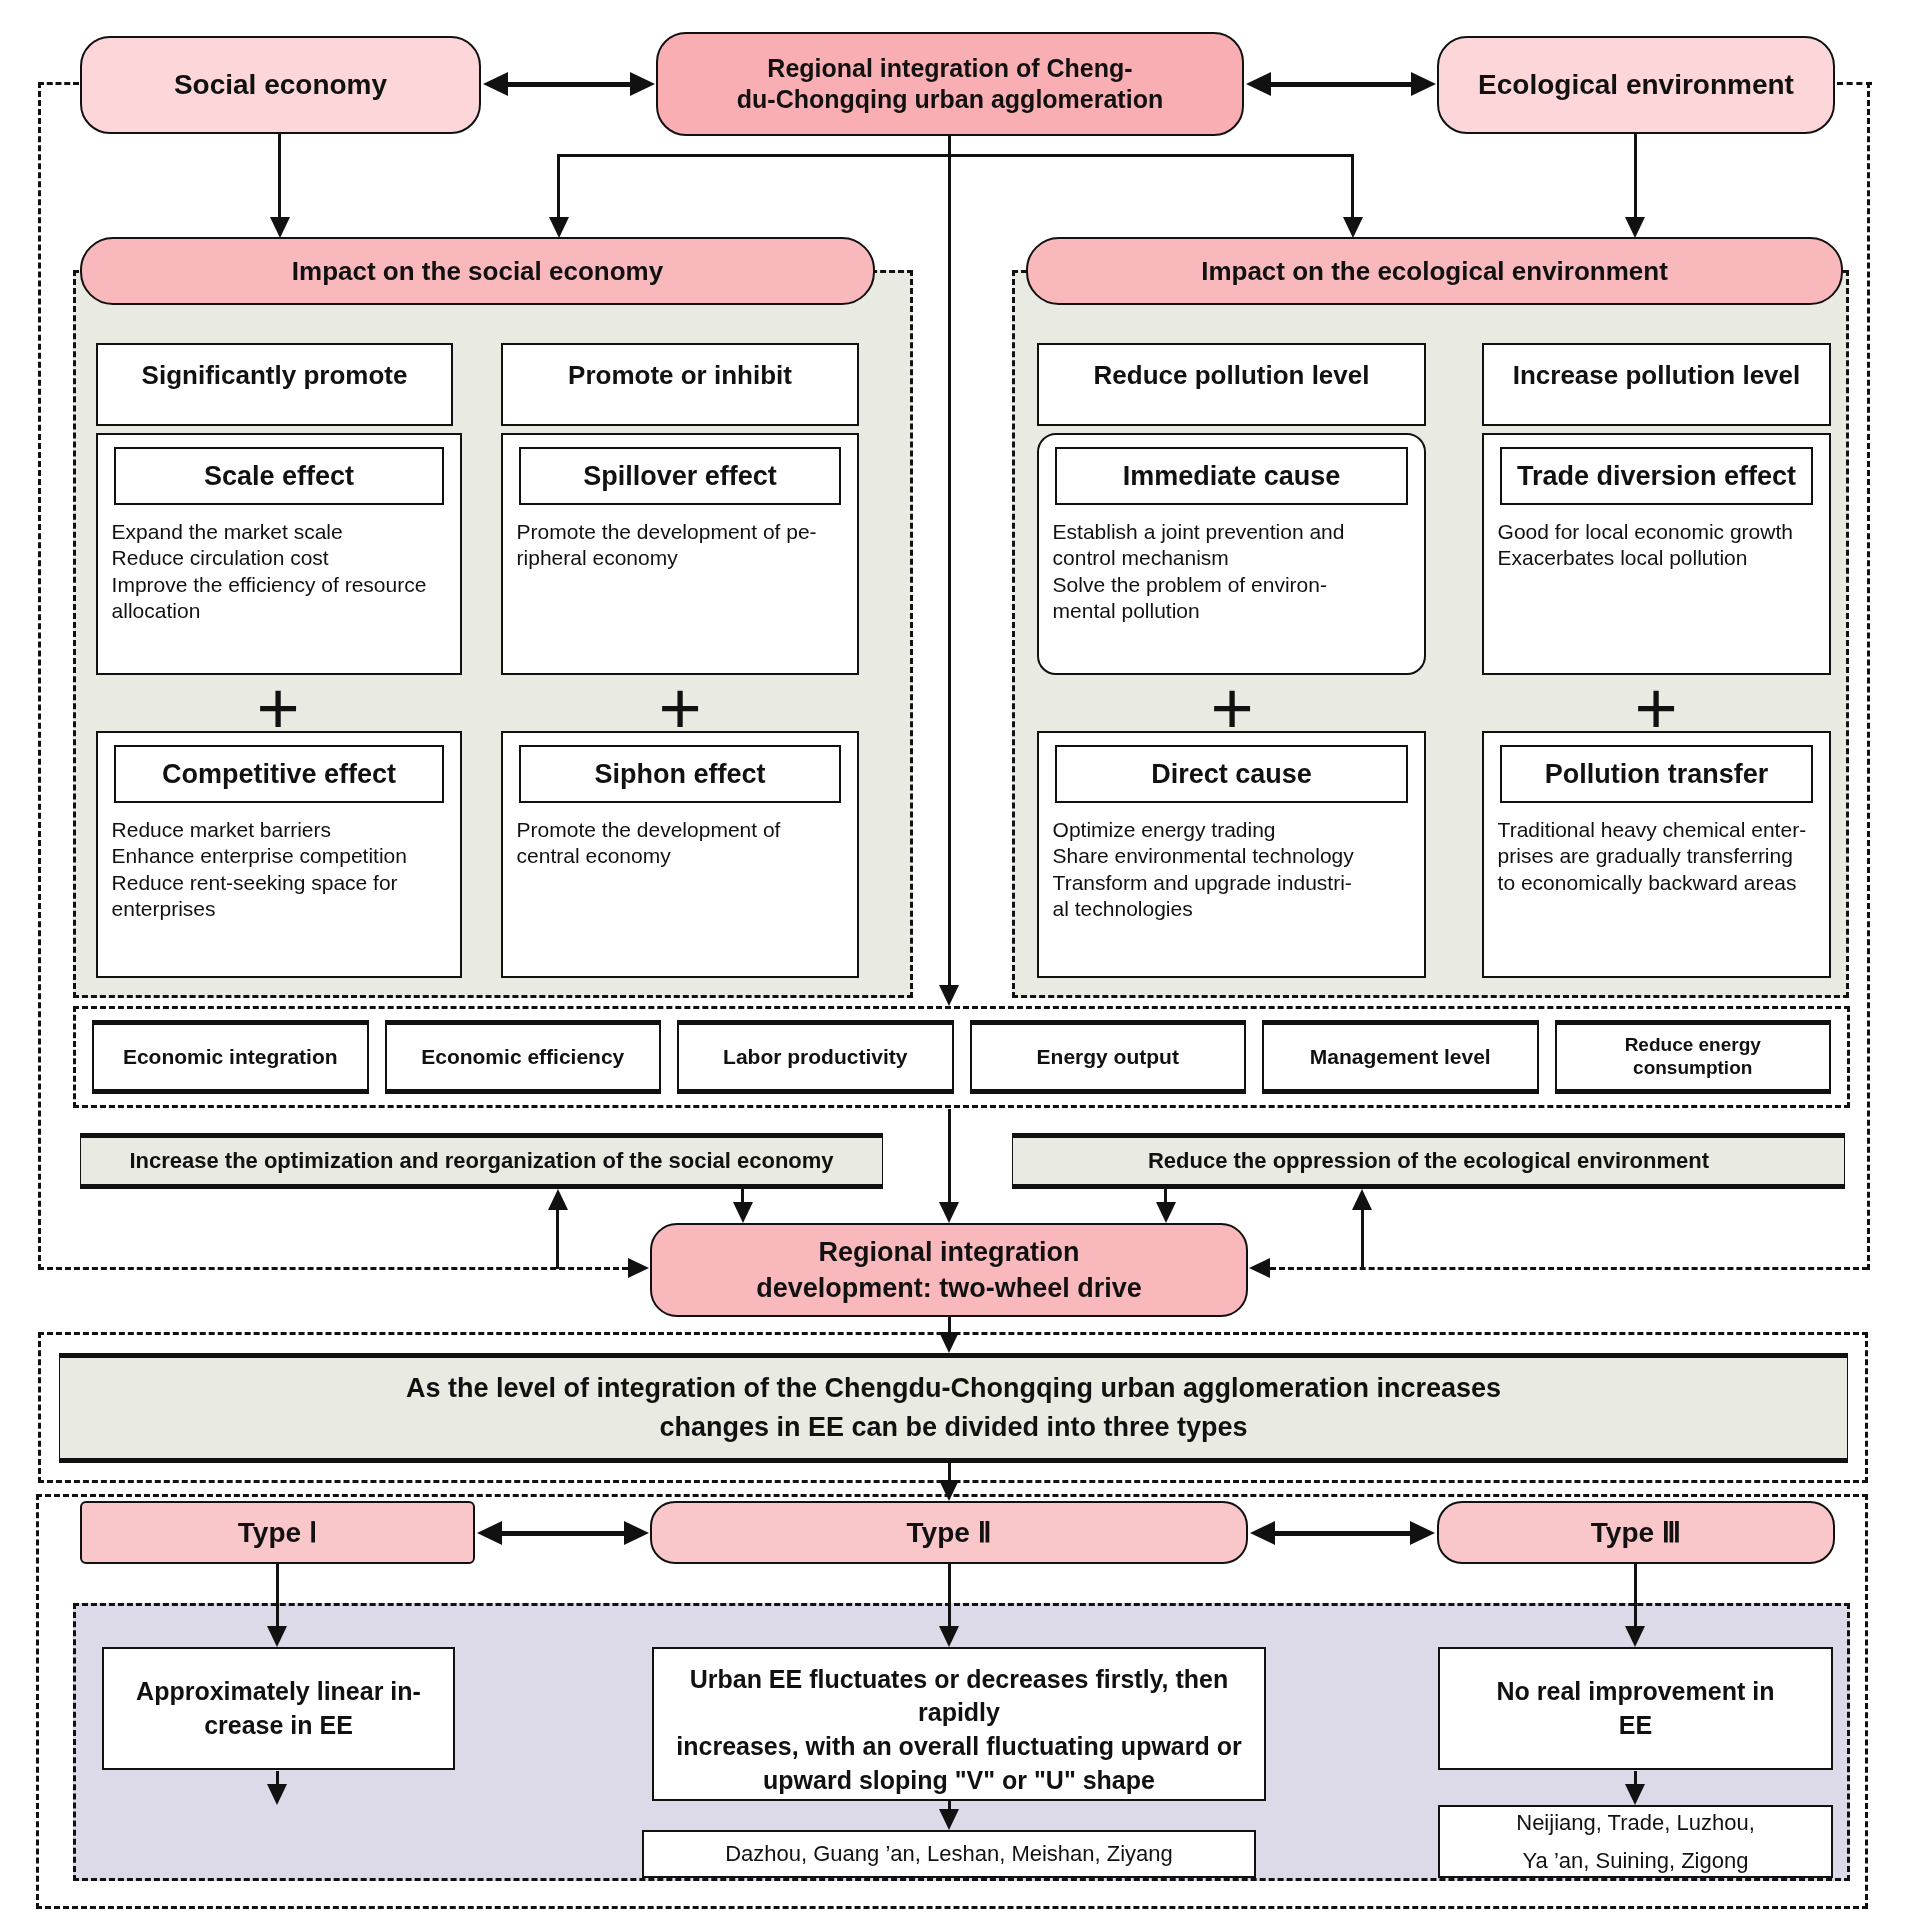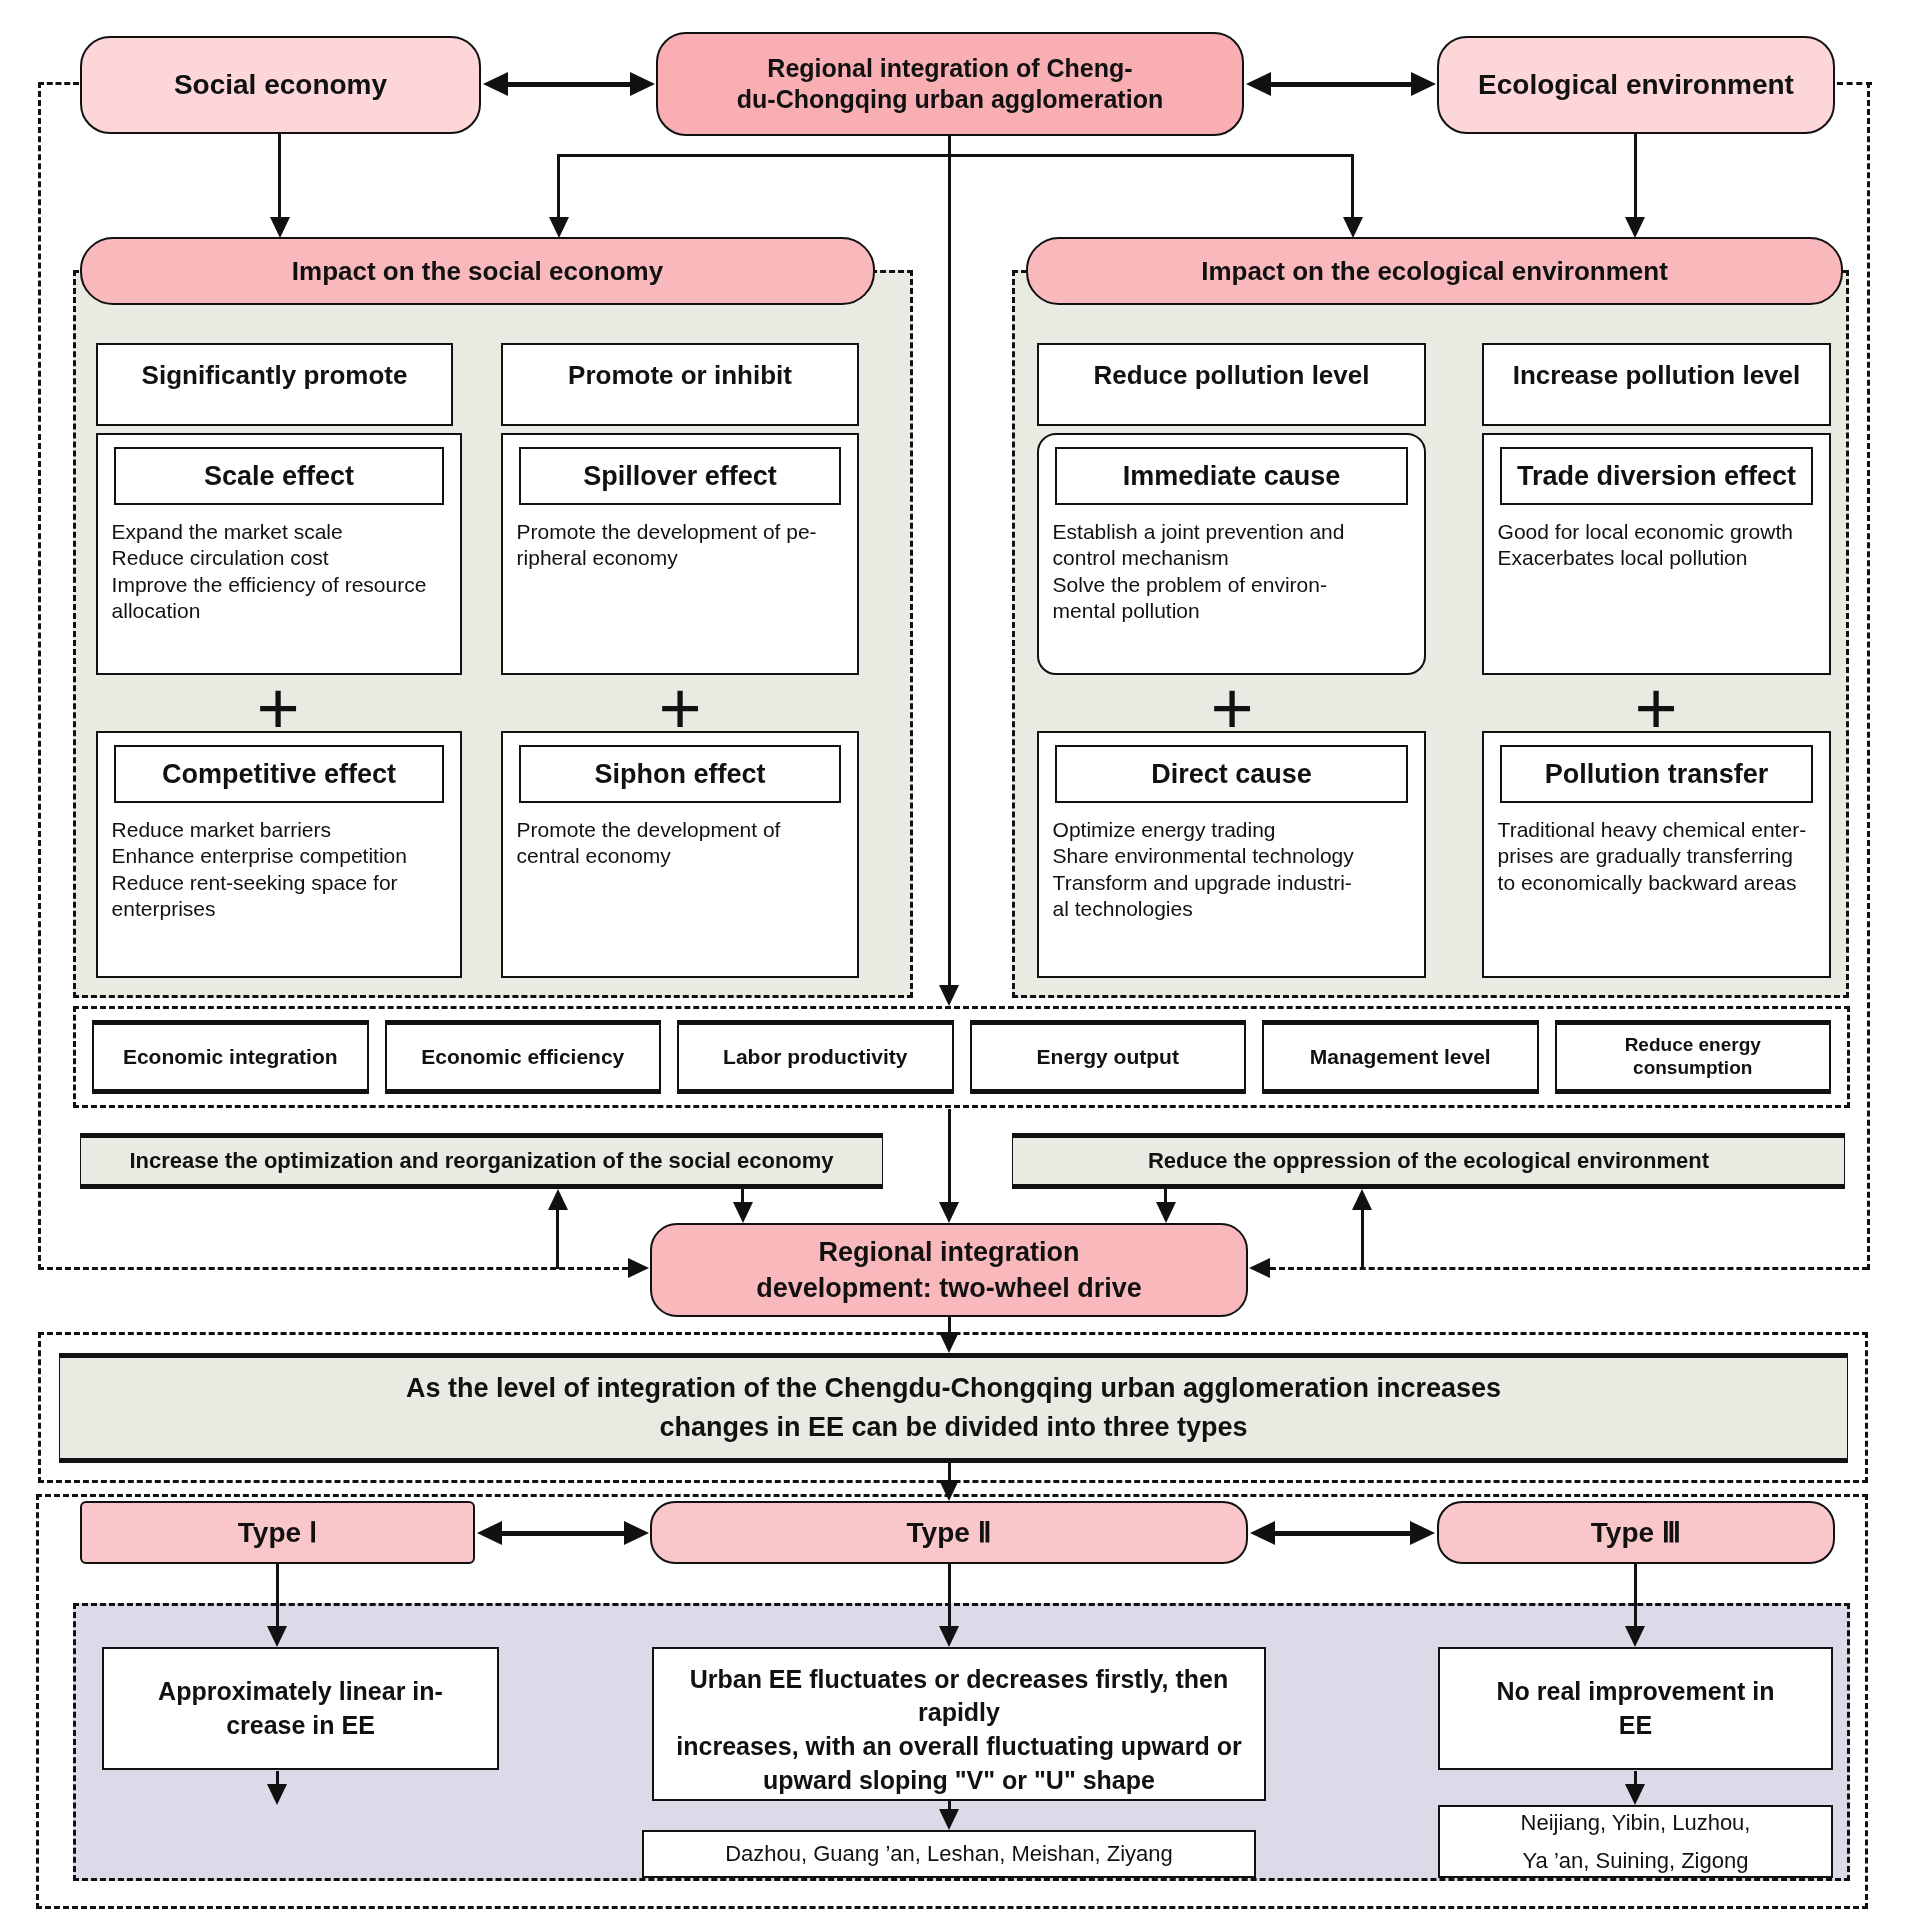--- a/index.html
+++ b/index.html
@@ -278,21 +278,21 @@
 
   <div class="vline" style="left:276px;top:1564px;height:63px;"></div>
   <div class="ah ah-down" style="left:267px;top:1626px;"></div>
   <div class="vline" style="left:948px;top:1564px;height:63px;"></div>
   <div class="ah ah-down" style="left:939px;top:1626px;"></div>
   <div class="vline" style="left:1634px;top:1564px;height:63px;"></div>
   <div class="ah ah-down" style="left:1625px;top:1626px;"></div>
 
   <div class="panel lavpanel" style="left:73px;top:1603px;width:1777px;height:278px;"></div>
 
-  <div class="whitebox" style="left:102px;top:1647px;width:397px;height:123px;font-size:25px;line-height:1.35;">
+  <div class="whitebox" style="left:102px;top:1647px;width:353px;height:123px;font-size:25px;line-height:1.35;">
     <span>Approximately linear in-
 crease in EE</span>
   </div>
   <div class="whitebox" style="left:642px;top:1647px;width:614px;height:154px;font-size:25px;line-height:1.35;align-items:flex-start;padding-top:13.6px;margin-left:10px;">
     <span>Urban EE fluctuates or decreases firstly, then rapidly
 increases, with an overall fluctuating upward or
 upward sloping "V" or "U" shape</span>
   </div>
   <div class="whitebox" style="left:1438px;top:1647px;width:395px;height:123px;font-size:25px;line-height:1.35;">
     <span>No real improvement in
@@ -303,18 +303,18 @@
   <div class="ah ah-down" style="left:267px;top:1784px;"></div>
   <div class="vline" style="left:948px;top:1801px;height:10px;"></div>
   <div class="ah ah-down" style="left:939px;top:1809px;"></div>
   <div class="vline" style="left:1634px;top:1771px;height:16px;"></div>
   <div class="ah ah-down" style="left:1625px;top:1784px;"></div>
 
   <div class="cities" style="left:642px;top:1830px;width:614px;height:48px;line-height:1.2;">
     <span>Dazhou, Guang ’an, Leshan, Meishan, Ziyang</span>
   </div>
   <div class="cities" style="left:1438px;top:1805px;width:395px;height:73px;">
-    <span>Neijiang, Yibin, Luzhou,
+    <span>Neijiang, Trade, Luzhou,
 Ya ’an, Suining, Zigong</span>
   </div>
 
 </div>
 
 
 </body></html>

